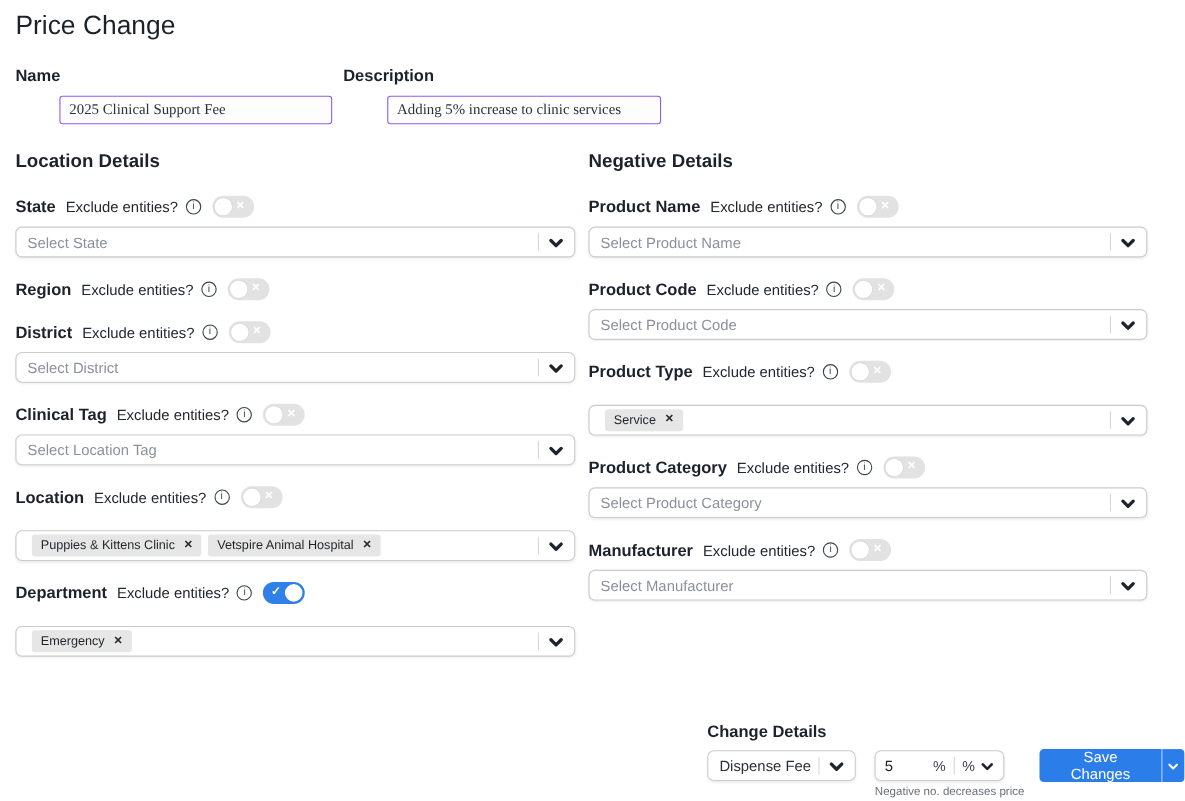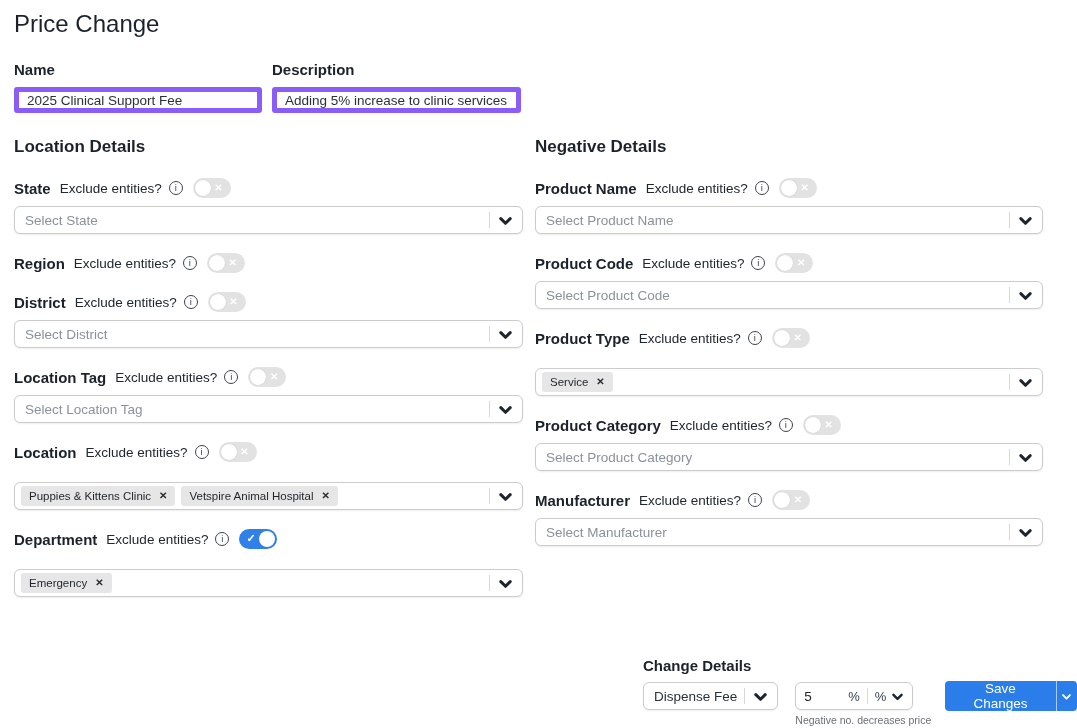--- a/index.html
+++ b/index.html
@@ -7,22 +7,22 @@
     width:1077px;height:728px;position:relative;background:#fff;
     color:#1b222c;font-family:"Liberation Sans",sans-serif;overflow:hidden;
   }
   .page{padding:8px 14px;}
   .page-title{font-size:24px;font-weight:400;margin:2px 0 23px;}
 
   .meta-row{display:flex;gap:10px;margin-bottom:24px;}
   .meta-field{display:flex;flex-direction:column;}
   .flabel{font-size:15px;font-weight:700;margin-bottom:9px;}
   .text-input{
-    width:248px;height:26px;box-sizing:border-box;border:5px solid #8b5cf6;border-radius:3px;
-    padding:2px 8px;font-size:13.5px;color:#2b313a;background:#fdfdfd;font-family:Liberation Sans, sans-serif;
+    width:248px;height:26px;box-sizing:border-box;border:1px solid #8b5cf6;border-radius:3px;
+    padding:2px 8px;font-size:13.5px;color:#2b313a;background:#fdfdfd;font-family:Liberation Serif, serif;margin-left:40px;
   }
 
   .columns{display:grid;grid-template-columns:509px 508px;column-gap:12px;align-items:start;}
   .section-title{font-size:17px;font-weight:700;margin:0 0 21px;}
 
   .field{margin-bottom:19px;}
   .field-head{display:flex;align-items:center;margin-bottom:8px;}
   .field-label{font-size:15px;font-weight:700;margin-right:9px;}
   .exclude-label{font-size:13.5px;color:#20272f;margin-right:7px;}
   .info-icon{
@@ -40,21 +40,21 @@
   .toggle[data-state="on"] .toggle-check{display:block;}
 
   .select{
     position:relative;height:28px;box-sizing:border-box;background:#fff;border:1px solid #ccc;border-radius:6px;
     display:flex;align-items:center;padding:0 44px 0 10px;box-shadow:0 1px 2px rgba(0,0,0,.07);cursor:pointer;
   }
   .select .ph{font-size:13.5px;color:#8b919b;white-space:nowrap;}
   .select .val{font-size:13.5px;color:#2a3038;white-space:nowrap;}
   .select-right{position:absolute;right:9px;top:0;bottom:0;display:flex;align-items:center;gap:8px;}
   .vdivider{width:1px;height:16px;background:#d8d8d8;}
-  .select.has-chips{padding-left:6px;gap:6px;margin-top:20px;}
+  .select.has-chips{padding-left:14px;gap:6px;margin-top:20px;}
   .chip{display:inline-flex;align-items:center;gap:8px;background:#e6e6e6;border-radius:3px;padding:4px 8px;font-size:11.5px;color:#1f242b;white-space:nowrap;}
   .chip-x{font-size:10px;font-weight:700;color:#262b31;cursor:pointer;line-height:1;}
 
   .change-details{position:absolute;left:643px;top:657px;}
   .cd-title{font-size:15px;font-weight:700;margin-bottom:8px;}
   .cd-row{display:flex;align-items:flex-start;}
   .cd-type{width:140px;margin-right:17px;padding-right:40px;}
   .cd-amount-wrap{margin-right:14px;}
   .cd-amount{
     width:118px;height:28px;box-sizing:border-box;border:1px solid #ccc;border-radius:6px;background:#fff;
@@ -150,21 +150,21 @@
               <span class="vdivider"></span>
               <svg class="chev" width="15" height="15" viewBox="0 0 16 16">
                 <path d="M3 6l5 5 5-5" stroke="#1d242c" stroke-width="3.2" fill="none" stroke-linecap="round" stroke-linejoin="round"></path>
               </svg>
             </span>
         </div>
       </div>
 
       <div class="field">
         <div class="field-head">
-          <span class="field-label">Location Tag</span>
+          <span class="field-label">Clinical Tag</span>
           <span class="exclude-label">Exclude entities?</span>
           <span class="info-icon">i</span>
           <span class="toggle" data-state="off">
             <span class="toggle-x">✕</span>
 
             <span class="toggle-knob"></span>
           </span>
         </div>
         <div class="select">
           <span class="ph">Select Location Tag</span>

